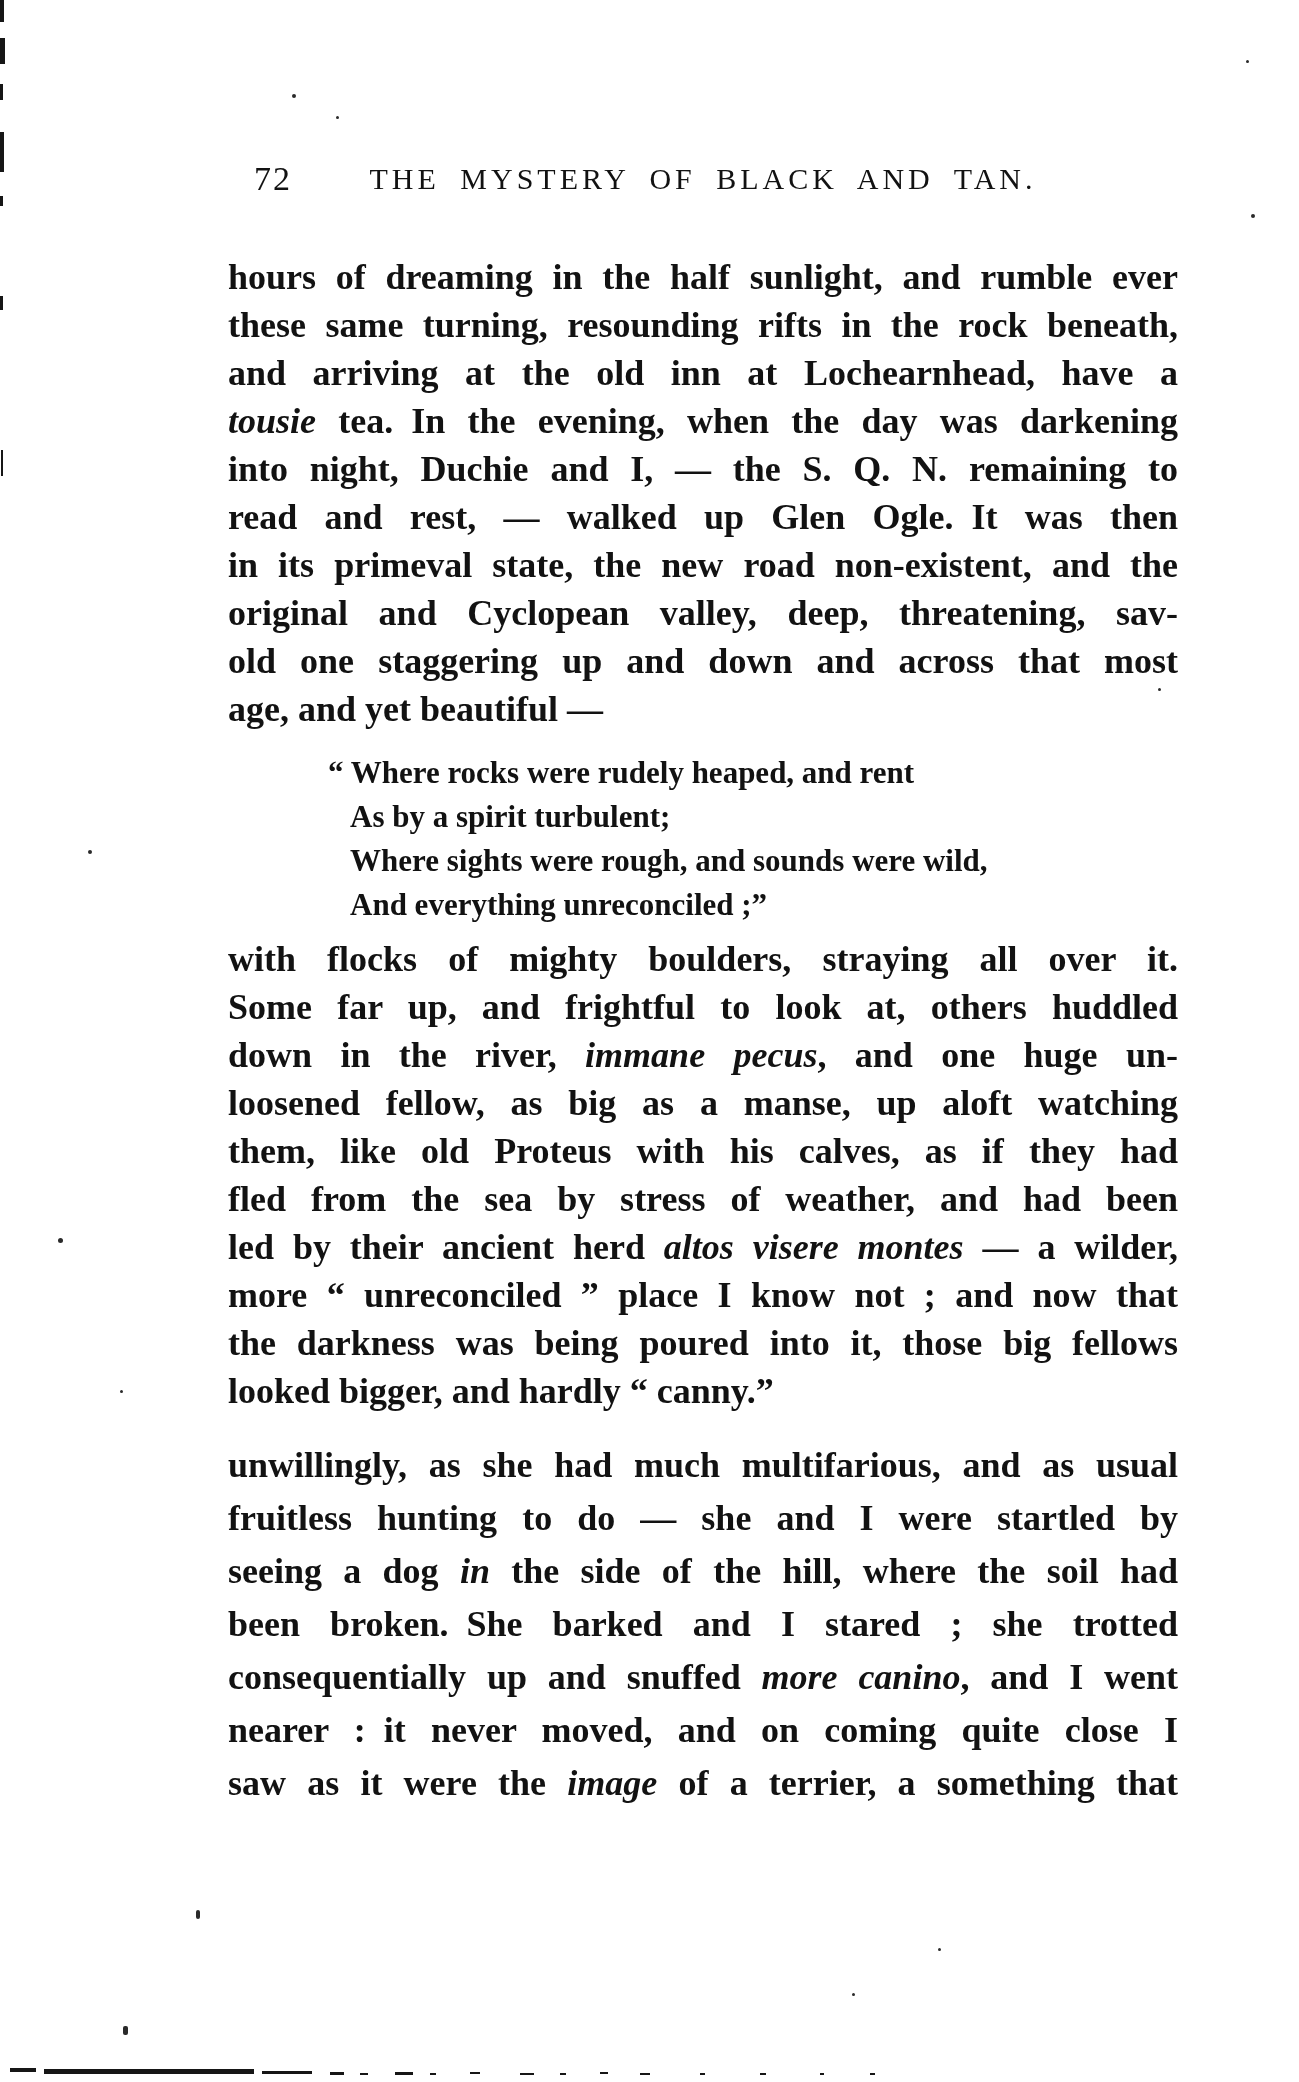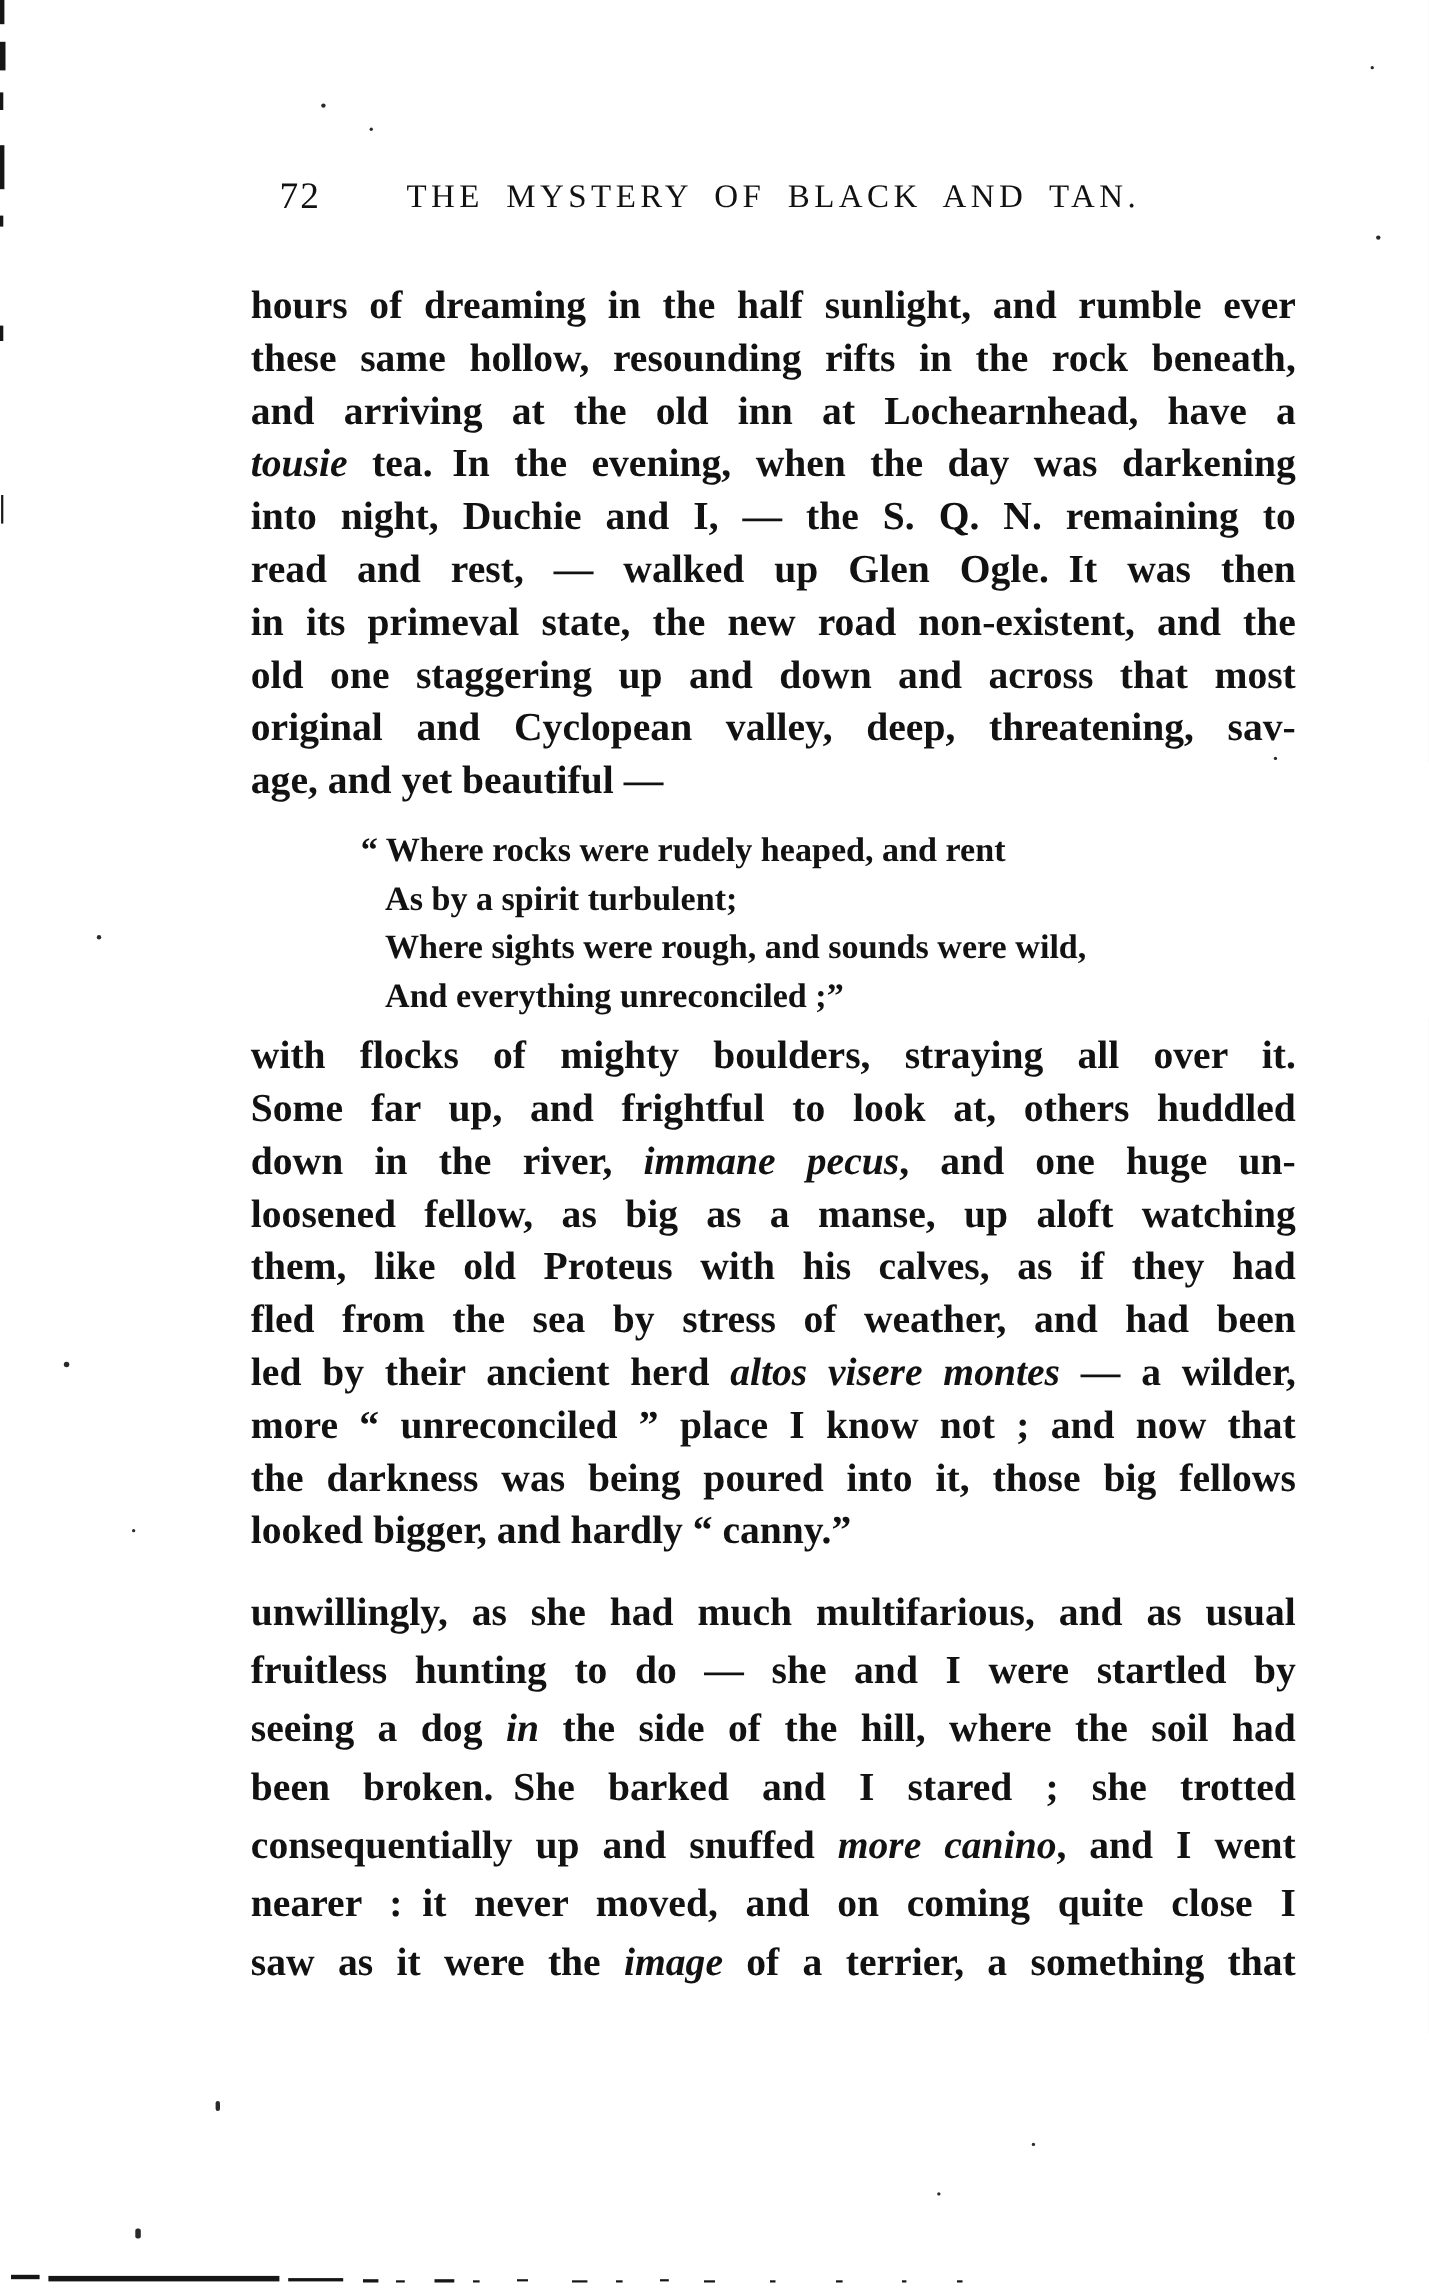--- a/index.html
+++ b/index.html
@@ -64,28 +64,28 @@
   </div>
 
   <header class="running-head">
     <span class="pagenum">72</span>
     <span class="head-title">THE MYSTERY OF BLACK AND TAN.</span>
   </header>
 
   <main class="textbody">
       <div class="block paragraph">
         <div class="line"><span>hours of dreaming in the half sunlight, and rumble ever</span></div>
-        <div class="line"><span>these same hollow, resounding rifts in the rock beneath,</span></div>
+        <div class="line"><span>these same turning, resounding rifts in the rock beneath,</span></div>
         <div class="line"><span>and arriving at the old inn at Lochearnhead, have a</span></div>
         <div class="line"><span class="it">tousie</span><span> tea. In the evening, when the day was darkening</span></div>
         <div class="line"><span>into night, Duchie and I, — the S. Q. N. remaining to</span></div>
         <div class="line"><span>read and rest, — walked up Glen Ogle. It was then</span></div>
         <div class="line"><span>in its primeval state, the new road non-existent, and the</span></div>
+        <div class="line"><span>original and Cyclopean valley, deep, threatening, sav-</span></div>
         <div class="line"><span>old one staggering up and down and across that most</span></div>
-        <div class="line"><span>original and Cyclopean valley, deep, threatening, sav-</span></div>
         <div class="line nj"><span>age, and yet beautiful —</span></div>
       </div>
       <div class="block verse">
         <div class="line nj hang"><span>“ Where rocks were rudely heaped, and rent</span></div>
         <div class="line nj"><span>As by a spirit turbulent;</span></div>
         <div class="line nj"><span>Where sights were rough, and sounds were wild,</span></div>
         <div class="line nj"><span>And everything unreconciled ;”</span></div>
       </div>
       <div class="block paragraph">
         <div class="line"><span>with flocks of mighty boulders, straying all over it.</span></div>

